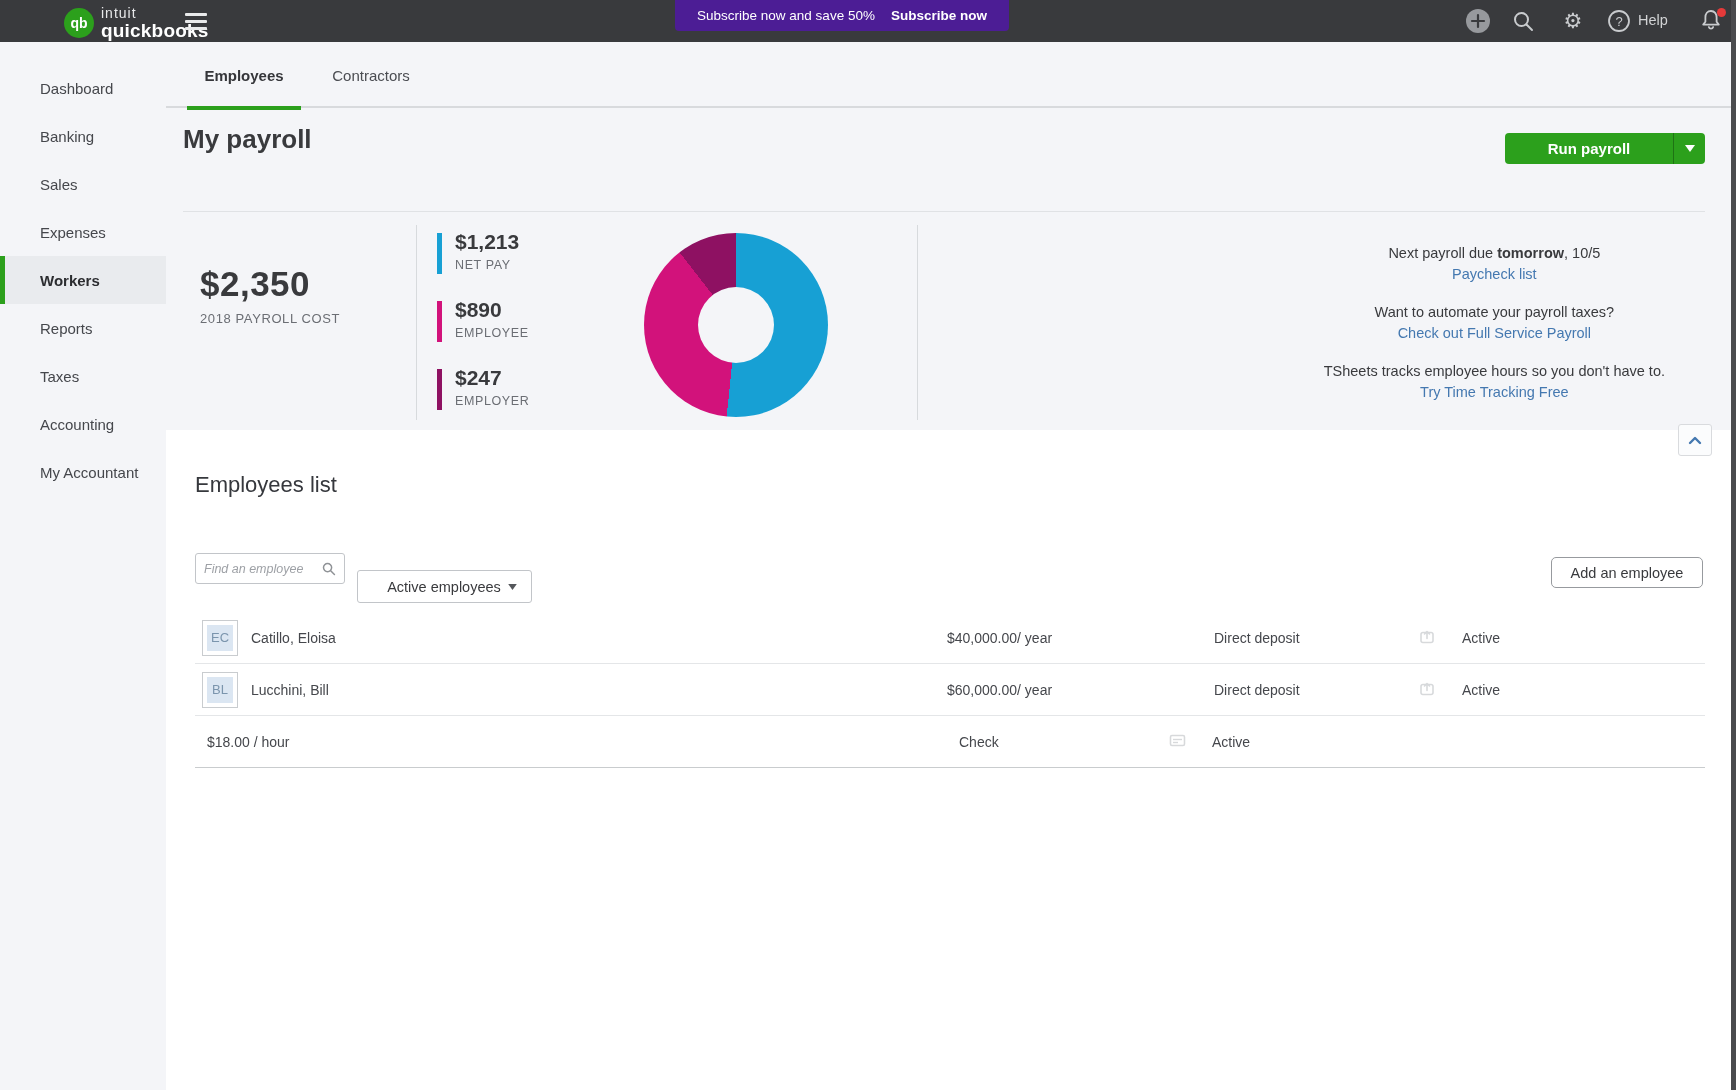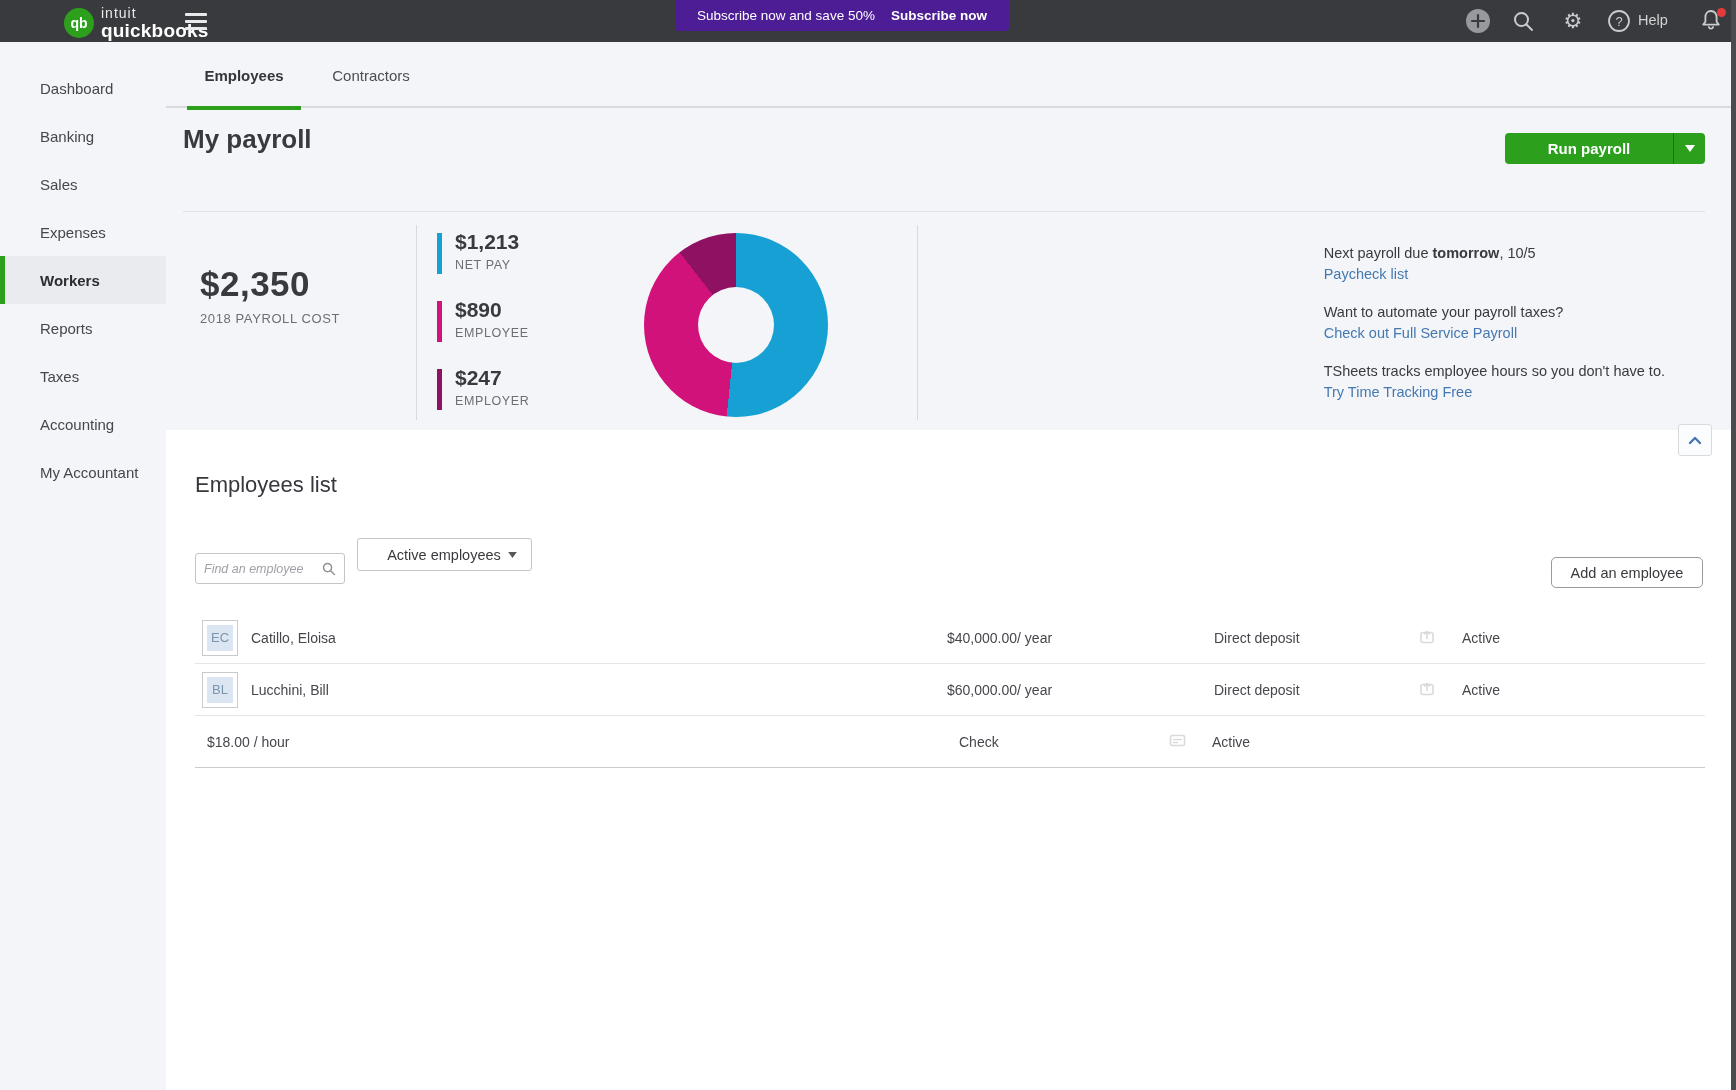--- a/index.html
+++ b/index.html
@@ -67,38 +67,38 @@
   .vdiv1 { left:250px; } .vdiv2 { left:751px; }
   .legend { position:absolute; left:271px; top:188px; }
   .legend-item { display:flex; margin-bottom:24px; }
   .legend-bar { width:5px; height:41px; margin-right:13px; margin-top:3px; }
   .legend-value { font-size:21px; font-weight:bold; color:#393a3d; }
   .legend-label { margin-top:4px; font-size:12.5px; color:#6b6e74; letter-spacing:0.6px; }
   .donut { position:absolute; left:478px; top:191px; width:184px; height:184px; border-radius:50%;
            display:flex; align-items:center; justify-content:center; }
   .donut-hole { width:76px; height:76px; border-radius:50%; background:#f4f5f8; }
 
-  .notices { position:absolute; right:71px; top:203px; text-align:left; font-size:14.5px; color:#393a3d; }
+  .notices { position:absolute; right:71px; top:203px; text-align:center; font-size:14.5px; color:#393a3d; }
   .notices .line { margin-bottom:5px; }
   .notices .gap { height:17px; }
   .link { color:#4478b0; cursor:pointer; }
 
   .collapse-btn { position:absolute; left:1512px; top:382px; width:34px; height:32px; background:#fbfcfd;
                   border:1px solid #d9dbde; border-radius:3px; display:flex; align-items:center;
                   justify-content:center; cursor:pointer; z-index:5; }
 
   
   .emp-section { position:absolute; left:0; right:0; top:388px; bottom:0; background:#ffffff; }
   .emp-heading { position:absolute; left:29px; top:42px; font-size:22px; color:#36383d; }
   .search-box { position:absolute; left:29px; top:123px; width:150px; height:31px; background:#fff;
                 border:1px solid #c2c5c9; border-radius:3px; display:flex; align-items:center; padding:0 8px; }
   .search-box input { border:none; outline:none; flex:1; width:100px; font-size:12.5px; font-style:italic;
                       color:#595b60; font-family:"Liberation Sans",sans-serif; background:transparent; }
   .search-box input::placeholder { color:#9ea1a6; }
-  .filter-dd { position:absolute; left:191px; top:108px; width:175px; height:33px; background:#fff;
+  .filter-dd { position:absolute; left:191px; top:140px; width:175px; height:33px; background:#fff;
                border:1px solid #c2c5c9; border-radius:3px; display:flex; align-items:center;
                padding:0 14px 0 22px; font-size:14.5px; color:#393a3d; cursor:pointer; }
   .filter-dd .dd-label { flex:1; text-align:center; }
   .add-btn { position:absolute; right:33px; top:127px; width:152px; height:31px; background:#fff;
              border:1px solid #979a9e; border-radius:5px; display:flex; align-items:center;
              justify-content:center; font-size:14.5px; color:#393a3d; cursor:pointer; }
 
   .table { position:absolute; left:29px; right:31px; top:182px; }
   .thead { display:grid; grid-template-columns:740px 255px 250px 1fr; height:33px;
            border-top:1px solid #c6c9cc; border-bottom:2px solid #c3c6c9; }

